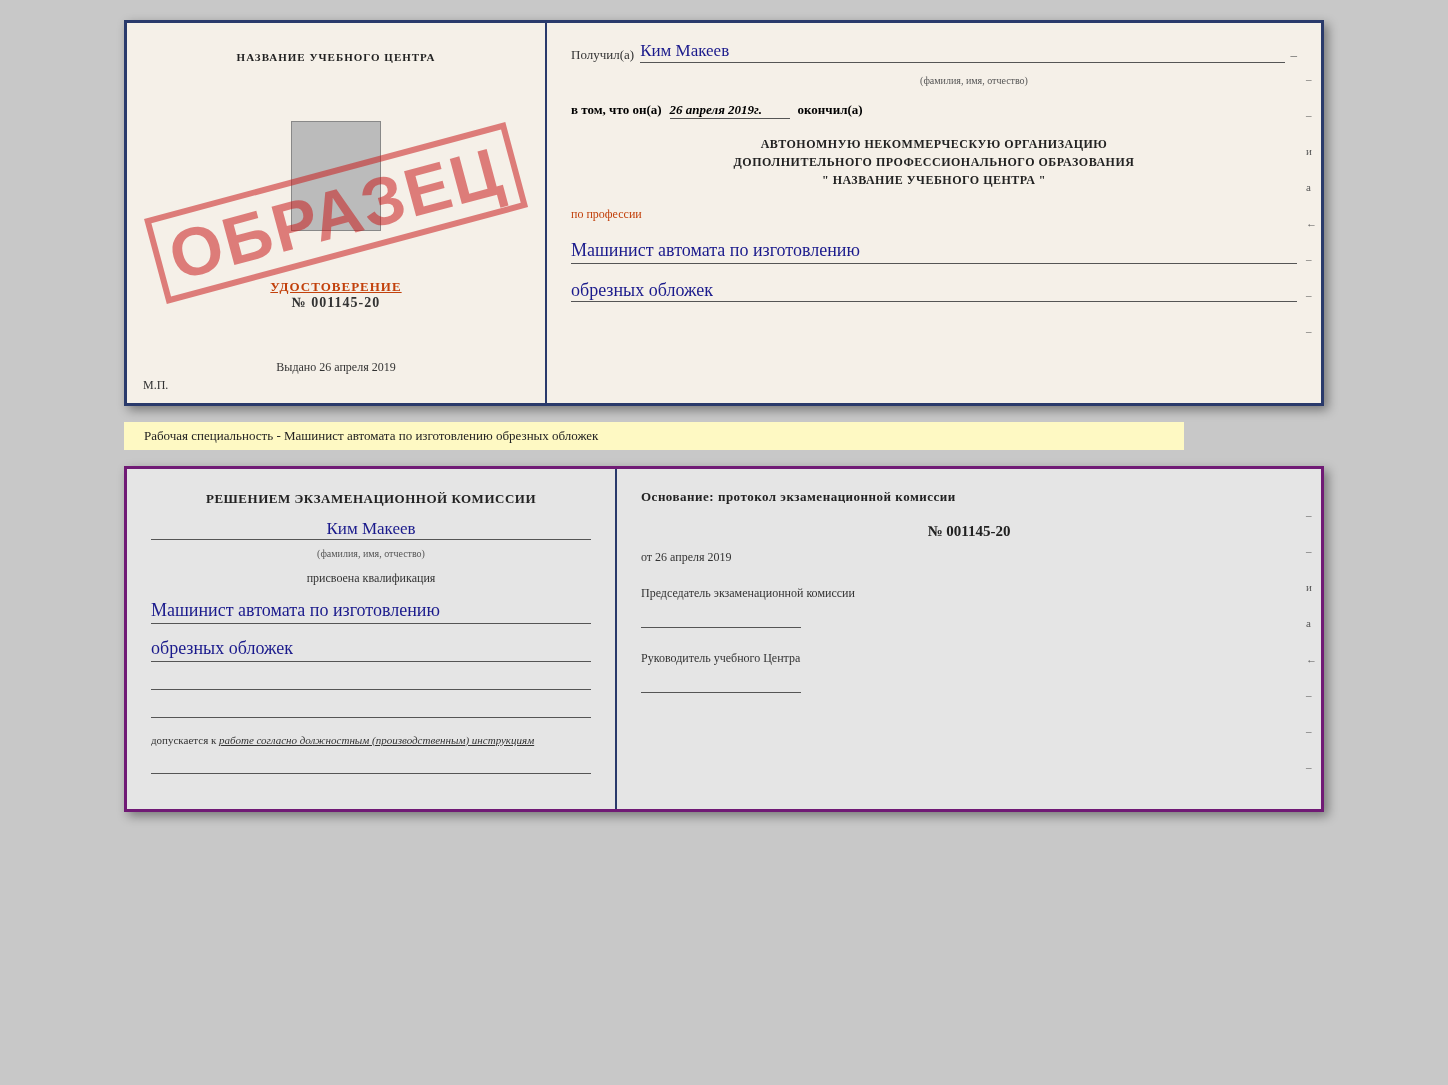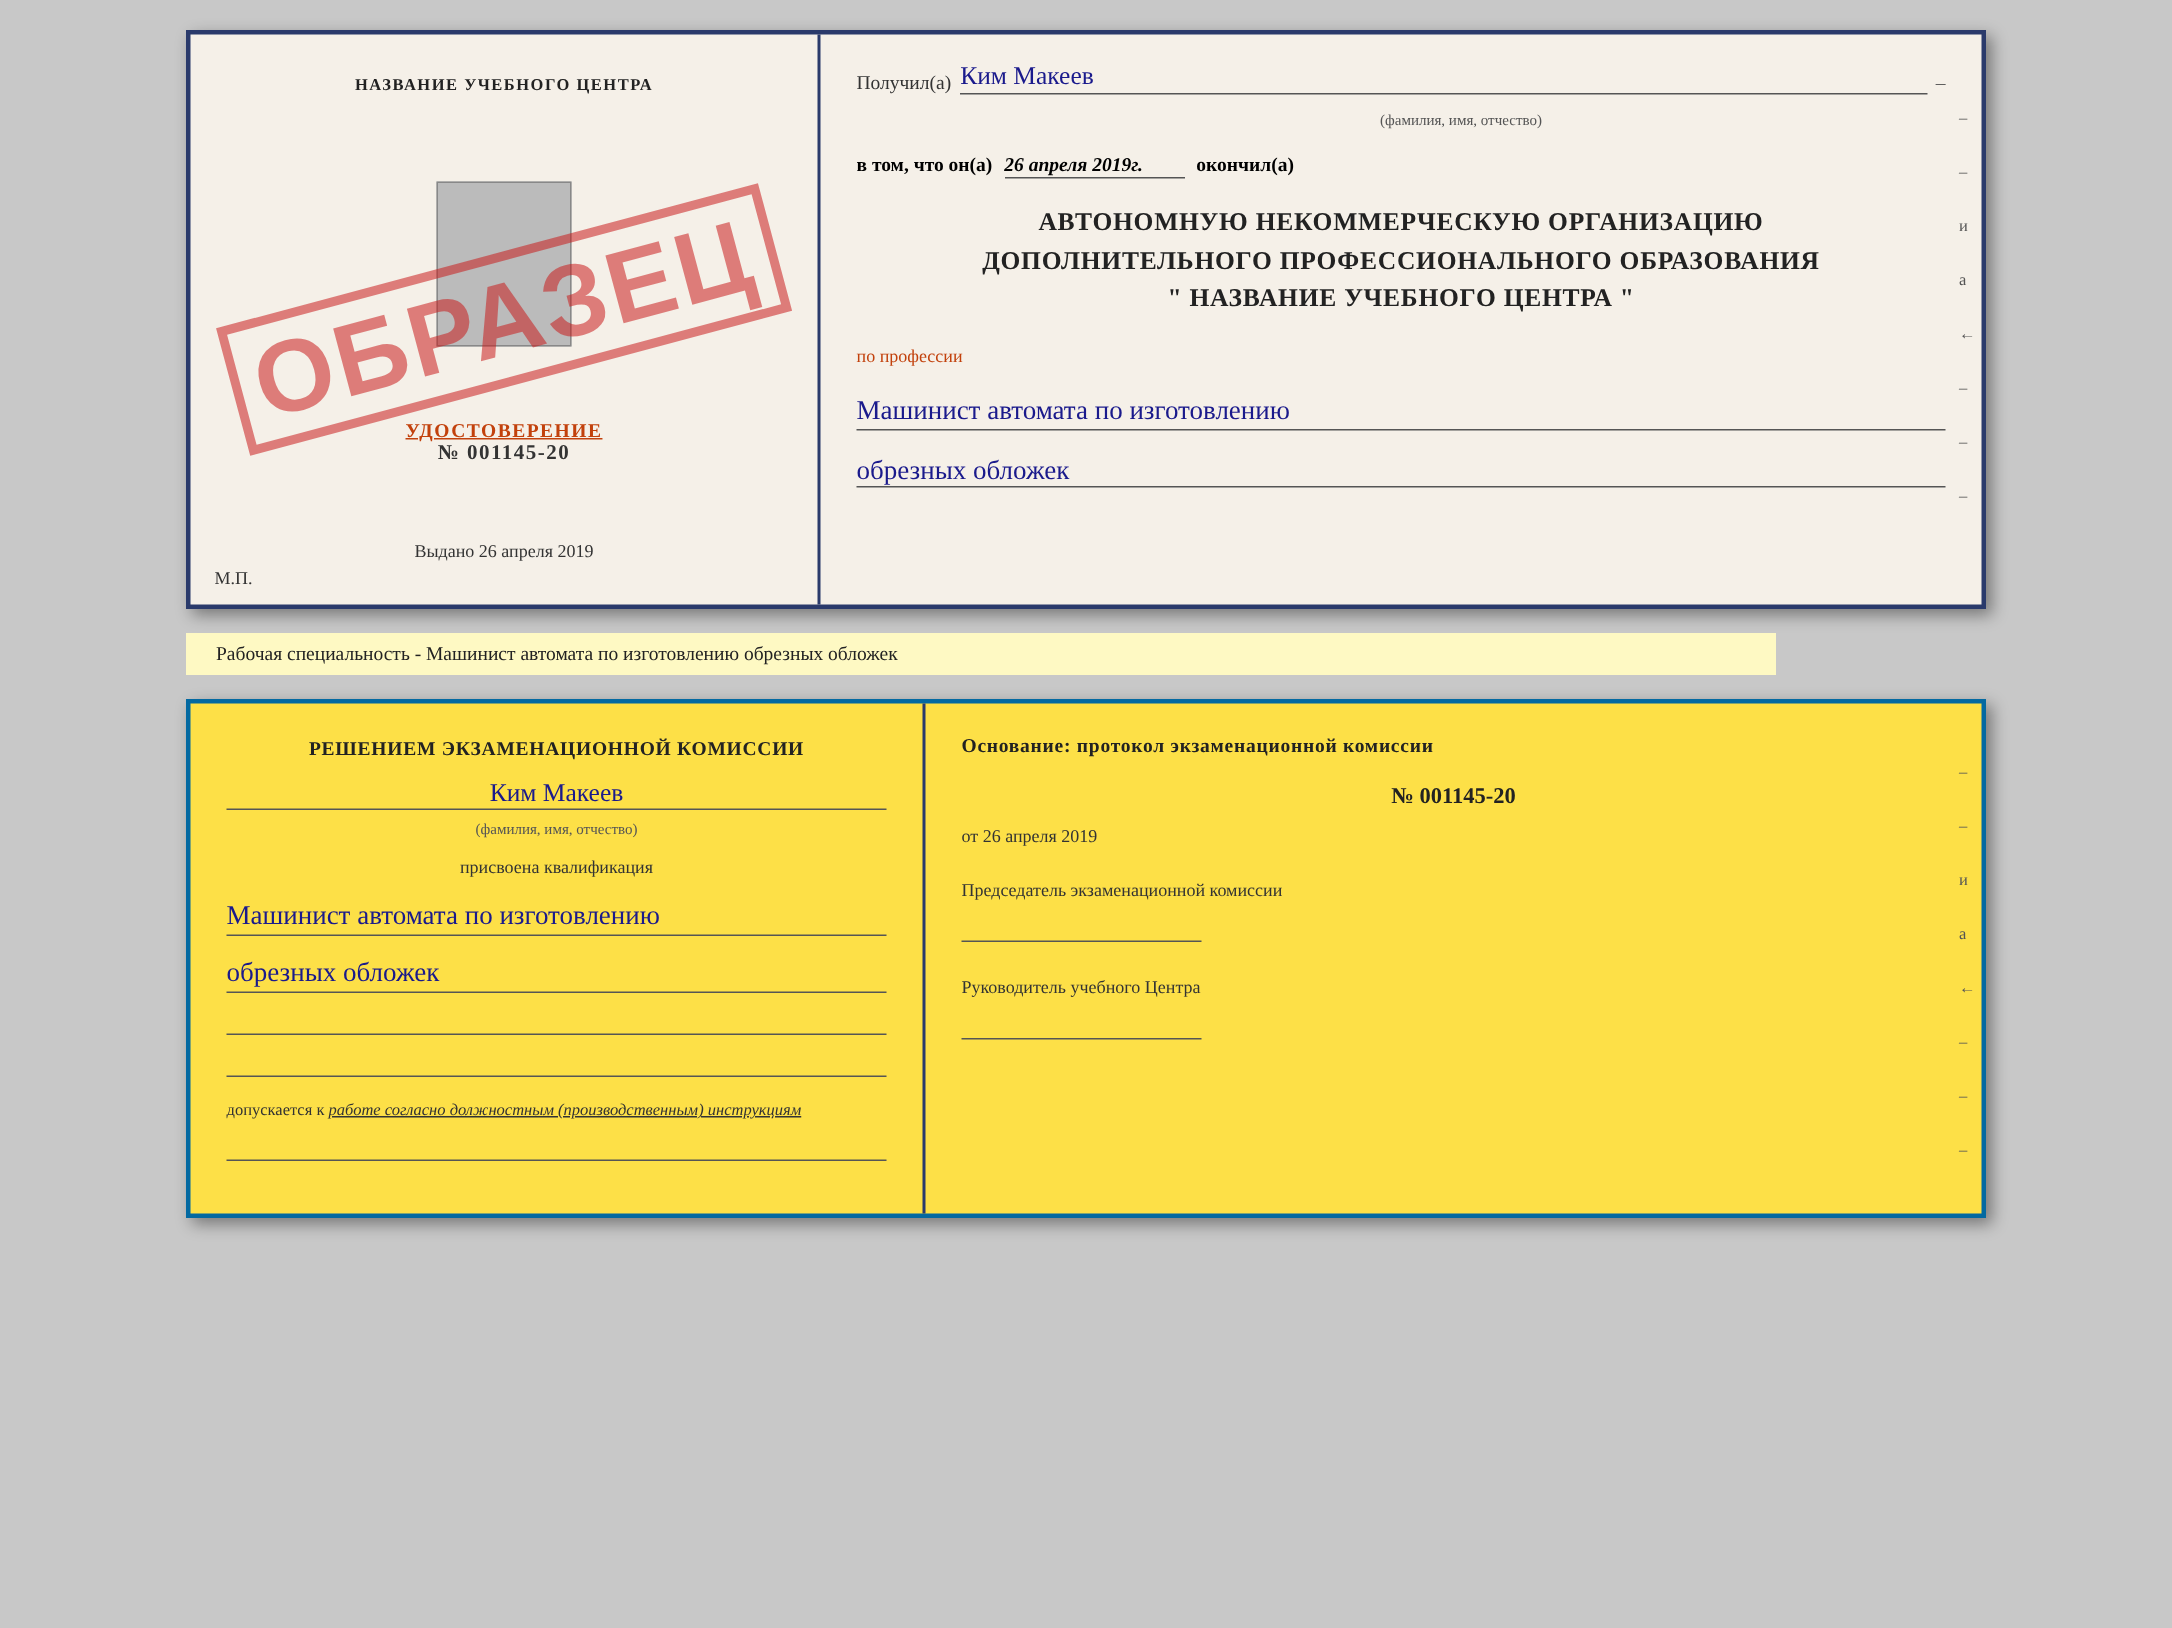--- a/index.html
+++ b/index.html
@@ -177,21 +177,21 @@
       min-width: 120px;
       font-size: 13px;
     }
 
     .okончил-label {
       font-size: 13px;
     }
 
     .org-block {
       margin-top: 4px;
-      font-size: 17px;
+      font-size: 12px;
       font-weight: bold;
       text-align: center;
       text-transform: uppercase;
       letter-spacing: 0.5px;
       line-height: 1.5;
       color: #222;
     }
 
     .org-name-quotes {
       font-weight: bold;
@@ -240,22 +240,22 @@
       padding: 6px 20px;
       font-size: 13px;
       color: #222;
       width: 1060px;
       text-align: left;
     }
 
     
     .bottom-document {
       display: flex;
-      background: #fde047;
-      border: 3px solid #0369a1;
+      background: #e5e5e5;
+      border: 3px solid #701a75;
       box-shadow: 4px 4px 10px rgba(0,0,0,0.4);
       position: relative;
     }
 
     .bottom-left {
       width: 490px;
       min-height: 340px;
       border-right: 2px solid #2a3a6b;
       padding: 20px 24px;
       display: flex;

